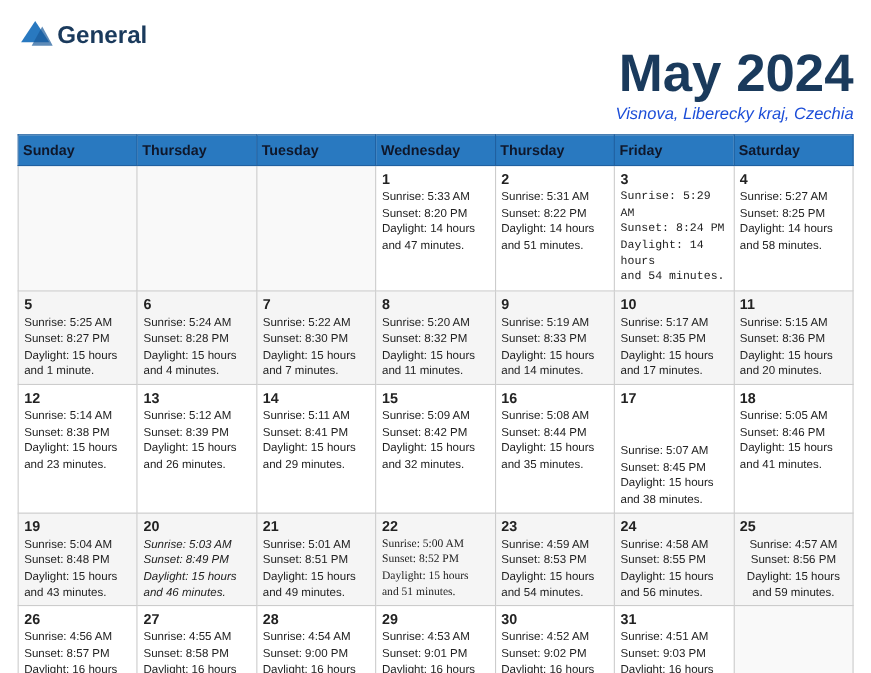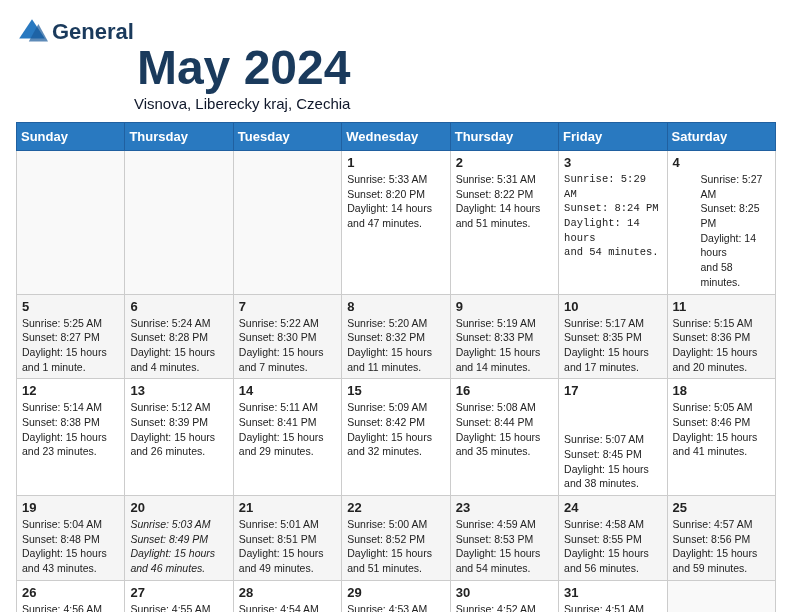--- a/index.html
+++ b/index.html
@@ -5,21 +5,21 @@
     * { box-sizing: border-box; margin: 0; padding: 0; }
     body {
       font-family: Arial, sans-serif;
       background: #fff;
       width: 792px;
       min-height: 612px;
       padding: 16px;
     }
     .header {
       display: flex;
-      justify-content: flex-start;
+      justify-content: space-between;
       align-items: flex-start;
       margin-bottom: 10px;
     }
     .logo {
       display: flex;
       align-items: center;
     }
     .logo-text {
       font-size: 22px;
       font-weight: bold;
@@ -35,30 +35,31 @@
       text-align: right;
     }
     .month-title {
       font-size: 48px;
       font-weight: bold;
       color: #1a3a5c;
       margin-top: 24px;
     }
     .location {
       font-size: 15px;
-      color: #0f172a;
+      color: #1d4ed8;
+      font-style: italic;
     }
     table {
       width: 100%;
       border-collapse: collapse;
       table-layout: fixed;
     }
     thead tr th {
       background: #2979c0;
-      color: #ffffff;
+      color: #0f172a;
       font-size: 13px;
       font-weight: bold;
       padding: 6px 4px;
       text-align: left;
       border: 1px solid #2060a0;
     }
     tbody tr td {
       border: 1px solid #ccc;
       vertical-align: top;
       padding: 4px 5px;
@@ -137,21 +138,21 @@
         </td>
         <td>
           <div class="day-number">3</div>
           <div class="day-info" style="white-space: pre-line; font-family: Liberation Mono, monospace;">Sunrise: 5:29 AM
 Sunset: 8:24 PM
 Daylight: 14 hours
 and 54 minutes.</div>
         </td>
         <td>
           <div class="day-number">4</div>
-          <div class="day-info" style="white-space: pre-line; margin-left: 28px;">Sunrise: 5:27 AM
+          <div class="day-info" style="white-space: pre-line;">Sunrise: 5:27 AM
 Sunset: 8:25 PM
 Daylight: 14 hours
 and 58 minutes.</div>
         </td>
       </tr>
       <tr>
         <td>
           <div class="day-number">5</div>
           <div class="day-info" style="white-space: pre-line;">Sunrise: 5:25 AM
 Sunset: 8:27 PM
@@ -269,42 +270,42 @@
         </td>
         <td>
           <div class="day-number">21</div>
           <div class="day-info" style="white-space: pre-line;">Sunrise: 5:01 AM
 Sunset: 8:51 PM
 Daylight: 15 hours
 and 49 minutes.</div>
         </td>
         <td>
           <div class="day-number">22</div>
-          <div class="day-info" style="white-space: pre-line;">Sunrise: 5:00 AM
+          <div class="day-info" style="white-space: pre-line; font-family: Liberation Serif, serif;">Sunrise: 5:00 AM
 Sunset: 8:52 PM
 Daylight: 15 hours
 and 51 minutes.</div>
         </td>
         <td>
           <div class="day-number">23</div>
           <div class="day-info" style="white-space: pre-line;">Sunrise: 4:59 AM
 Sunset: 8:53 PM
 Daylight: 15 hours
 and 54 minutes.</div>
         </td>
         <td>
           <div class="day-number">24</div>
           <div class="day-info" style="white-space: pre-line;">Sunrise: 4:58 AM
 Sunset: 8:55 PM
 Daylight: 15 hours
 and 56 minutes.</div>
         </td>
         <td>
           <div class="day-number">25</div>
-          <div class="day-info" style="white-space: pre-line;">Sunrise: 4:57 AM
+          <div class="day-info" style="white-space: pre-line; text-align: center;">Sunrise: 4:57 AM
 Sunset: 8:56 PM
 Daylight: 15 hours
 and 59 minutes.</div>
         </td>
       </tr>
       <tr>
         <td>
           <div class="day-number">26</div>
           <div class="day-info" style="white-space: pre-line;">Sunrise: 4:56 AM
 Sunset: 8:57 PM

